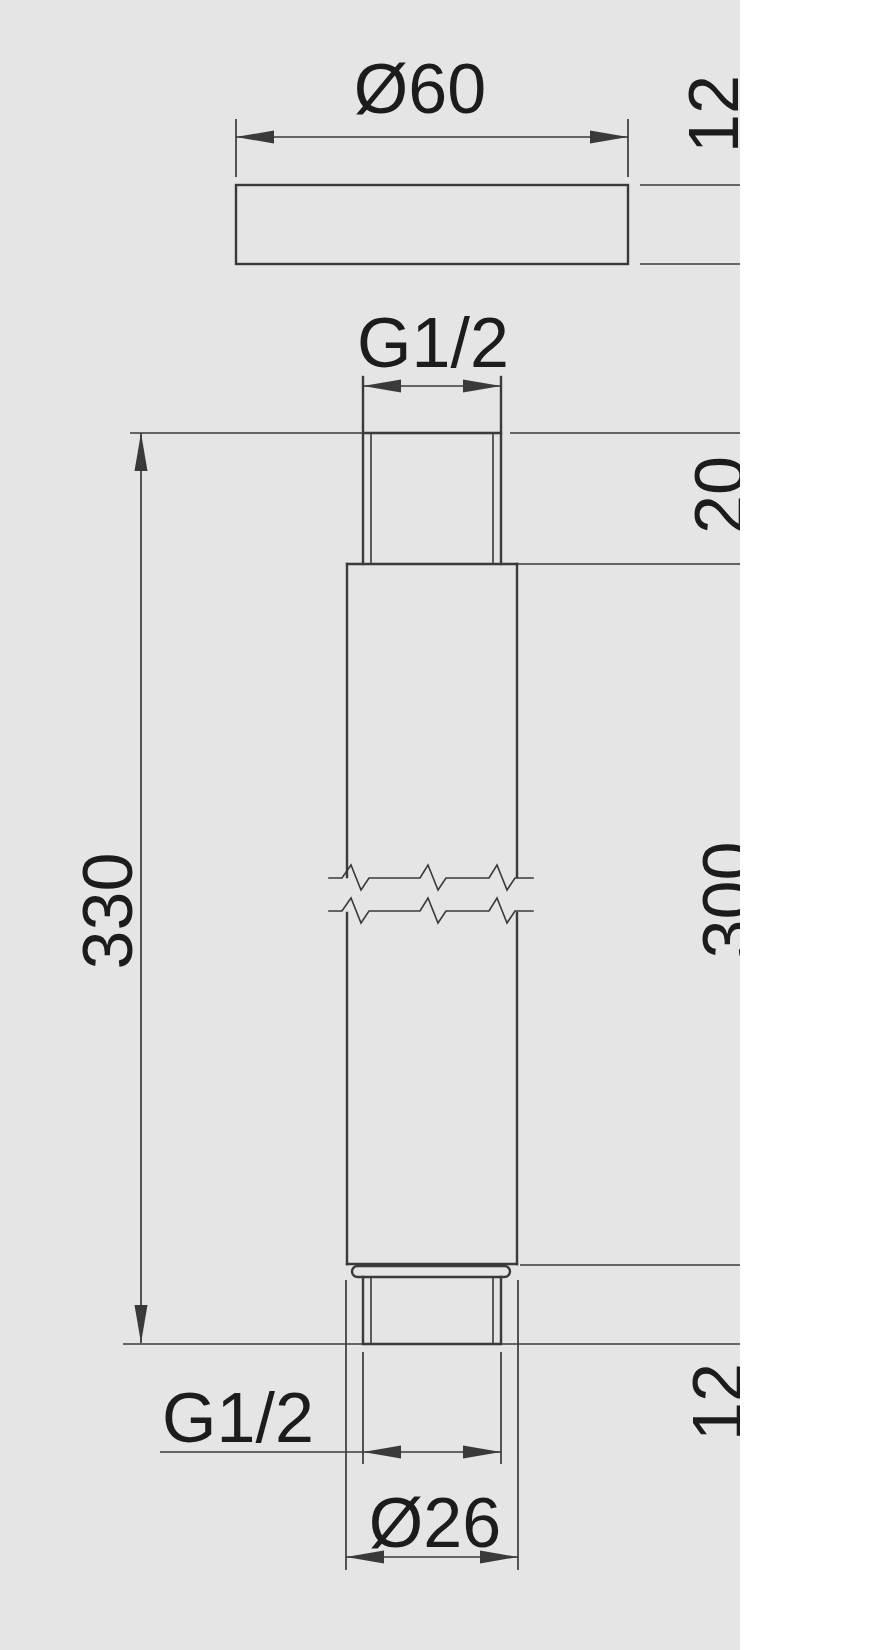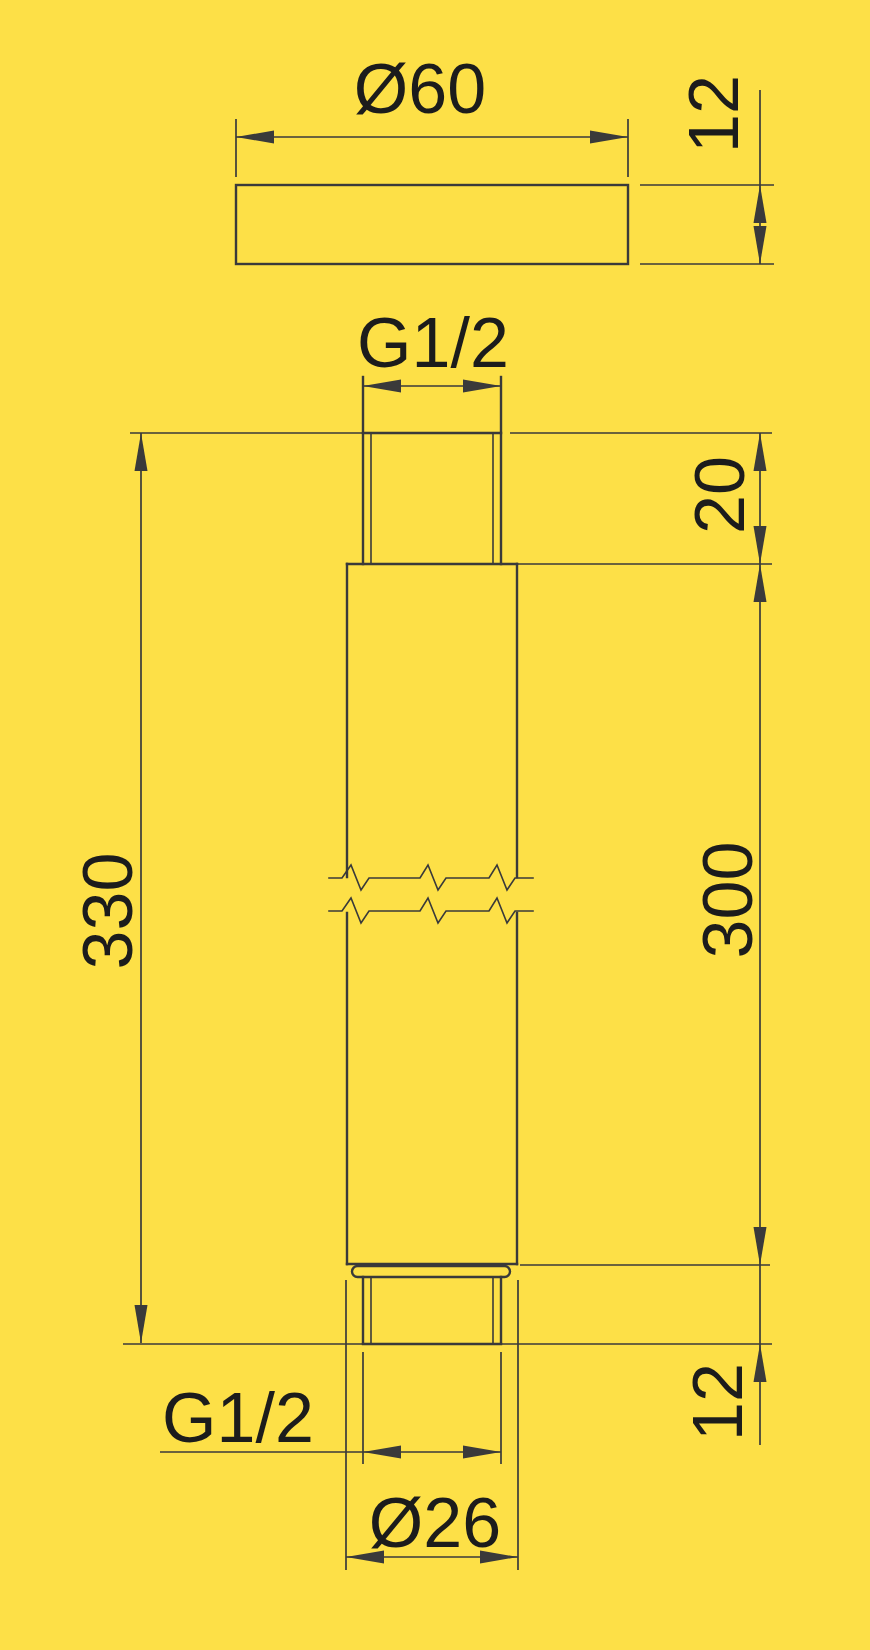--- a/index.html
+++ b/index.html
@@ -1,16 +1,16 @@
 <!DOCTYPE html>
 <html><head>
 <meta charset="utf-8">
 <style>
   html,body{margin:0;padding:0;background:#ffffff;}
-  .stage{position:relative;width:870px;height:1650px;background:#fde047;overflow:hidden;}
+  .stage{position:relative;width:740px;height:1650px;background:#e5e5e5;overflow:hidden;}
   svg{display:block;}
   .obj{fill:none;stroke-width:2.4;stroke-linejoin:miter;stroke-linecap:square;}
   .thin{fill:none;stroke-width:1.6;stroke-linecap:square;}
   .dim{fill:none;stroke-width:1.7;stroke-linecap:butt;}
   .arr{stroke:none;}
   .lbl{font-family:"Liberation Sans","DejaVu Sans",sans-serif;font-size:70px;}
 </style>
 </head>
 <body>
 

